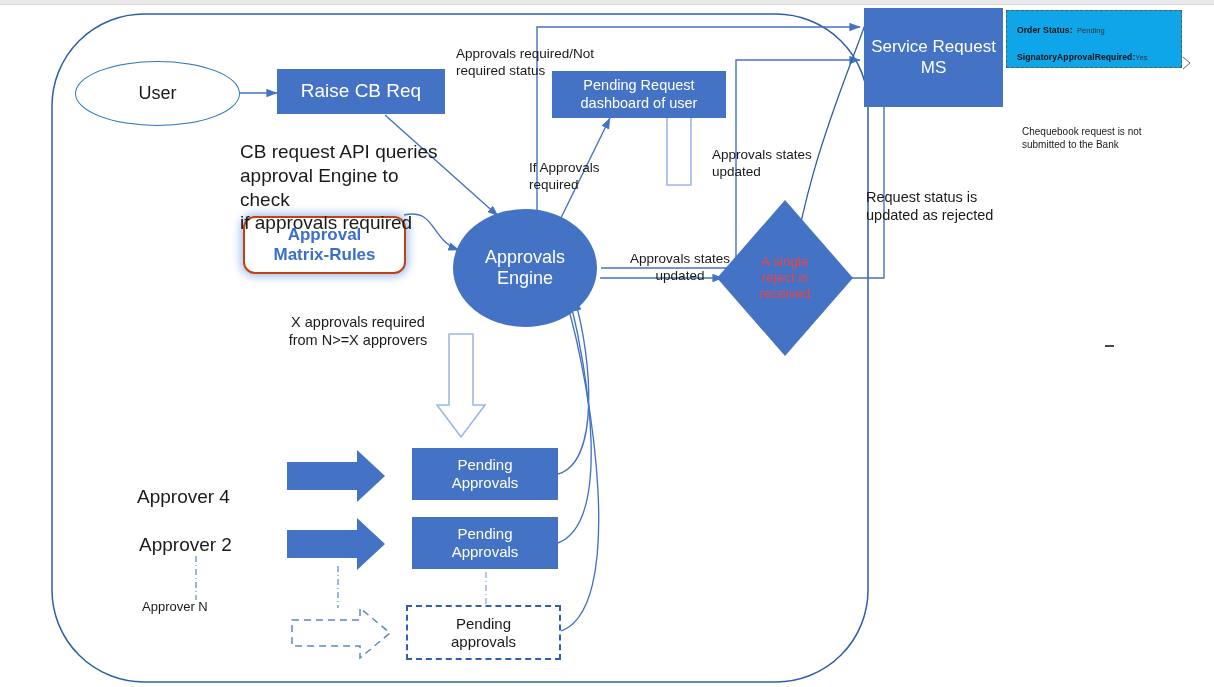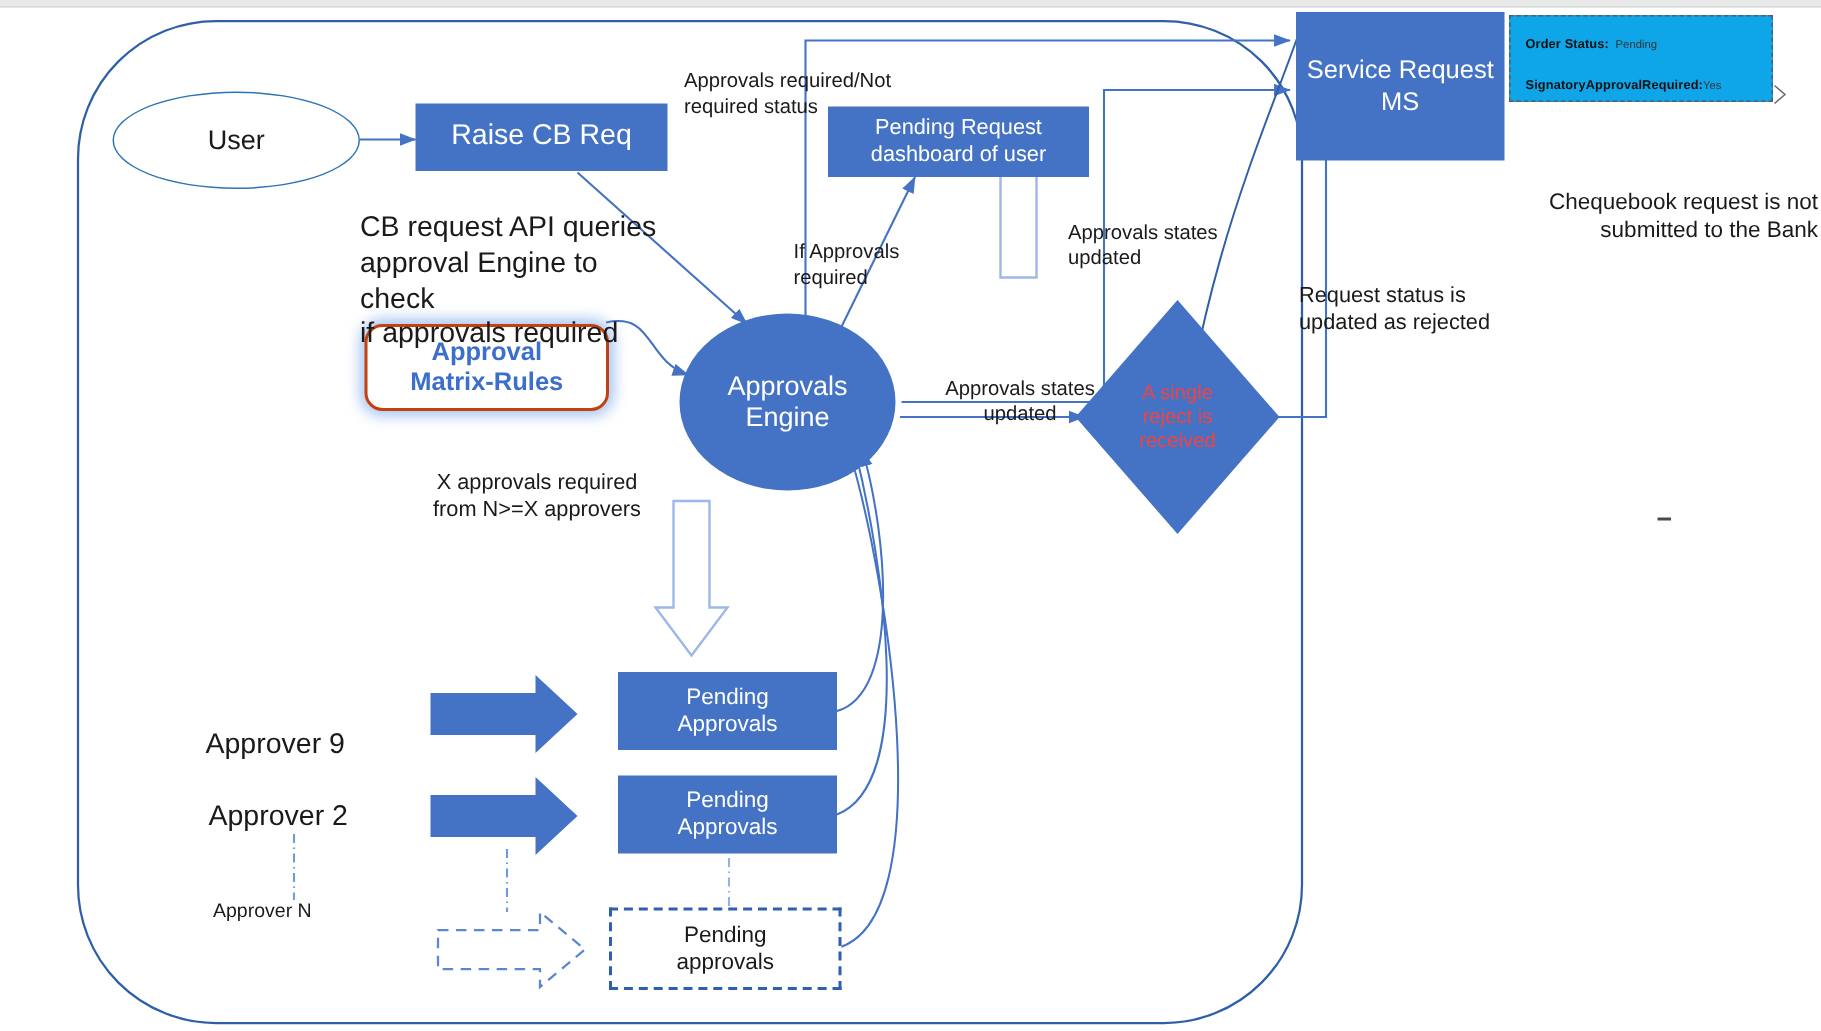--- a/index.html
+++ b/index.html
@@ -193,21 +193,21 @@
 
   <div class="node blue-box" style="left:412px; top:448px; width:146px; height:52px; font-size:15px; white-space:pre-line;">Pending
 Approvals</div>
 
   <div class="node blue-box" style="left:412px; top:517px; width:146px; height:52px; font-size:15px; white-space:pre-line;">Pending
 Approvals</div>
 
   <div class="node dashed-box" style="left:406px; top:605px; width:155px; height:55px; font-size:15px; white-space:pre-line;">Pending
 approvals</div>
 
-  <div class="label" style="left:137px; top:469px; font-size:19px;">Approver 9</div>
+  <div class="label" style="left:137px; top:469px; font-size:19px;">Approver 4</div>
 
   <div class="label" style="left:139px; top:517px; font-size:19px;">Approver 2</div>
 
   <div class="label" style="left:142px; top:583px; font-size:13px;">Approver N</div>
 
   <div class="label" style="left:456px; top:30px; font-size:13.5px; width:240px;">Approvals required/Not
 required status</div>
 
   <div class="label" style="left:240px; top:124px; font-size:19px; width:200px;">CB request API queries
 approval Engine to check
@@ -221,21 +221,21 @@
 
   <div class="label" style="left:600px; top:235px; font-size:13.5px; width:160px; text-align:center;">Approvals states
 updated</div>
 
   <div class="label" style="left:712px; top:131px; font-size:13.5px; width:160px;">Approvals states
 updated</div>
 
   <div class="label" style="left:866px; top:172px; font-size:14.5px; width:180px;">Request status is
 updated as rejected</div>
 
-  <div class="label" style="left:1022px; top:110px; font-size:15px; width:190px;text-align:right;">Chequebook request is not
+  <div class="label" style="left:1022px; top:110px; font-size:10px; width:190px;">Chequebook request is not
 submitted to the Bank</div>
 
   <div class="node dotted-status" style="left:1006px; top:10px; width:176px; height:58px;">
     <div class="status-row">
       <span class="status-k">Order Status:</span>
       <span class="status-v">Pending</span>
     </div>
     <div class="status-row">
       <span class="status-k">SignatoryApprovalRequired:</span><span class="status-v">Yes</span>
     </div>

